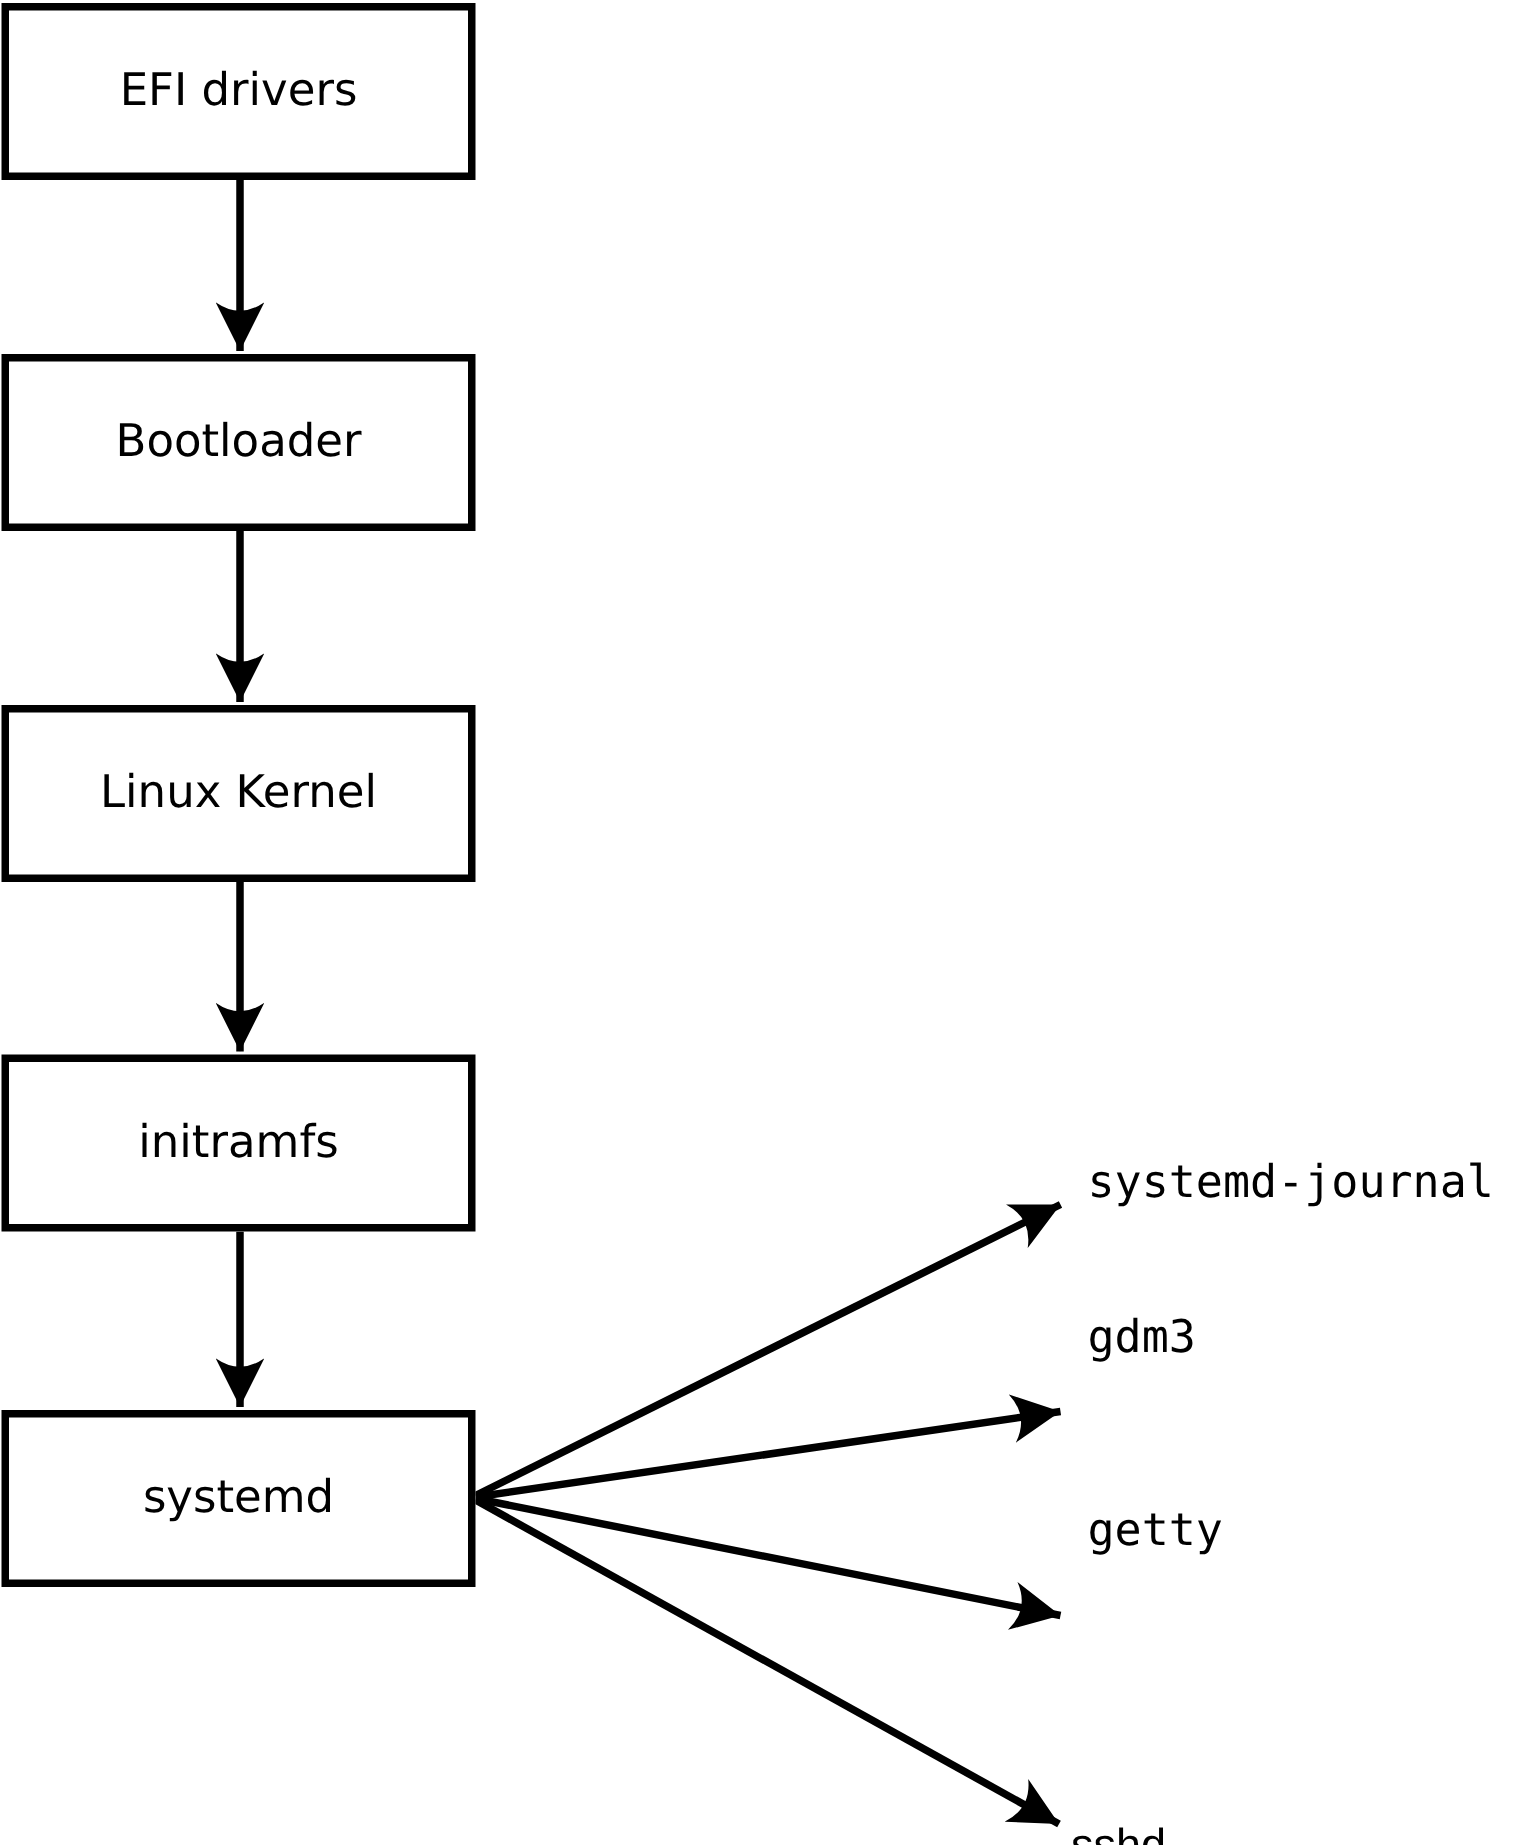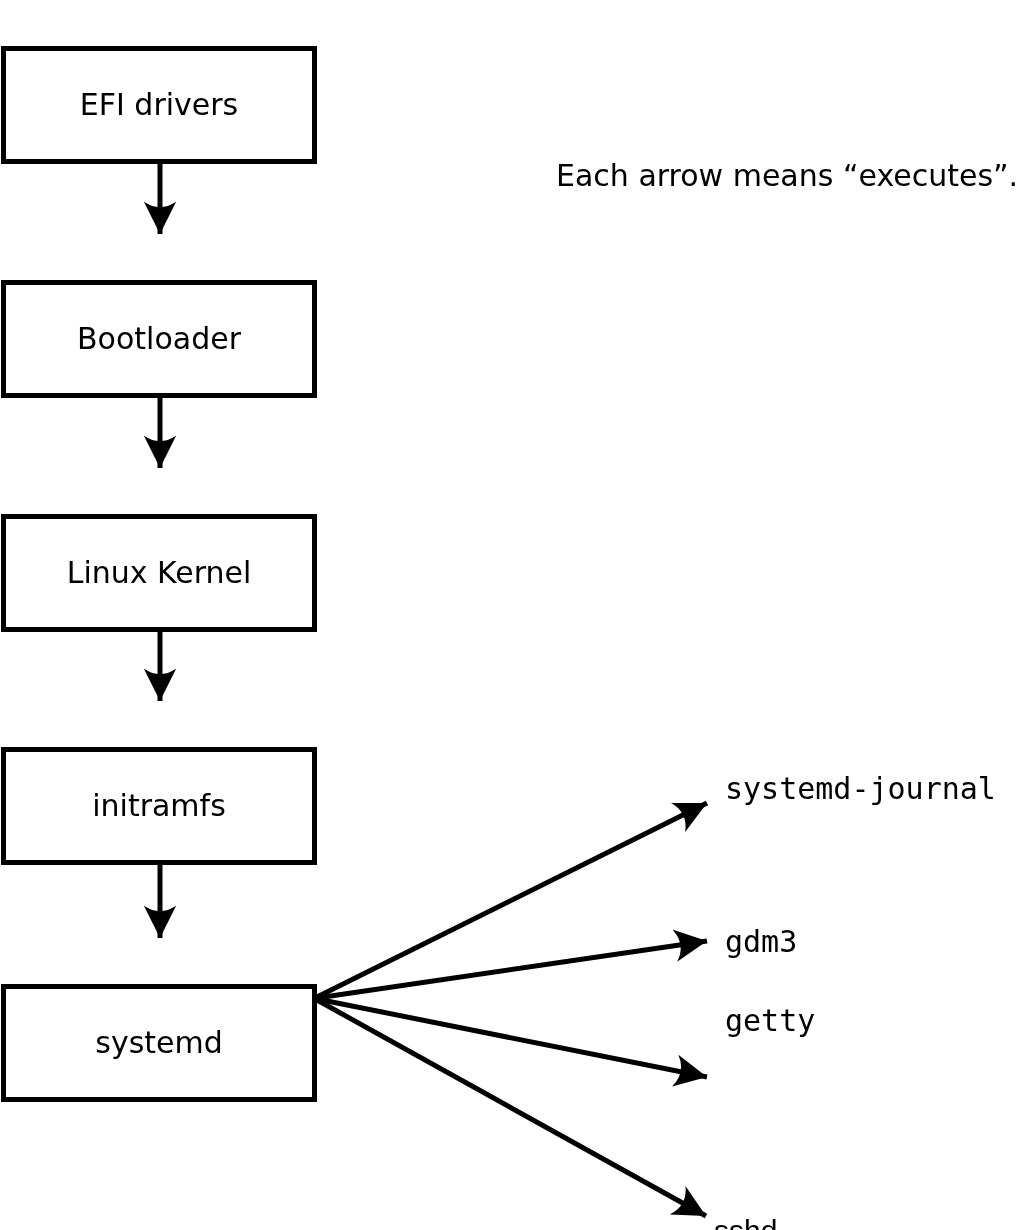--- a/index.html
+++ b/index.html
@@ -39,21 +39,20 @@
   .node-box {
     position: absolute;
     left: 1px;
     width: 316px;
     height: 118px;
     border: 5px solid var(--stroke);
     background: var(--box-fill);
     display: flex;
     align-items: center;
     justify-content: center;
-    margin-top: 44px;
   }
   .node-label {
     font-size: 30px;
     line-height: 1;
     white-space: nowrap;
   }
   .annotation {
     position: absolute;
     left: 556px;
     top: 158px;
@@ -112,23 +111,22 @@
   </div>
 
   <div class="node-box" style="top:940px">
     <span class="node-label">systemd</span>
   </div>
 
   <div class="node-box" style="top:703px">
     <span class="node-label">initramfs</span>
   </div>
 
-  <div class="annotation">Each arrow means “executes”.</div>
 
   <div class="target-label mono" style="left:725px; top:772px">systemd-journal</div>
 
-  <div class="target-label mono" style="left:725px; top:925px">gdm3</div>
+  <div class="target-label mono" style="left:725px; top:875px">gdm3</div>
 
   <div class="target-label mono" style="left:725px; top:1004px">getty</div>
 
   <div class="target-label sans" style="left:714px; top:1194px">sshd</div>
 
 </div>
 
 </body></html>

